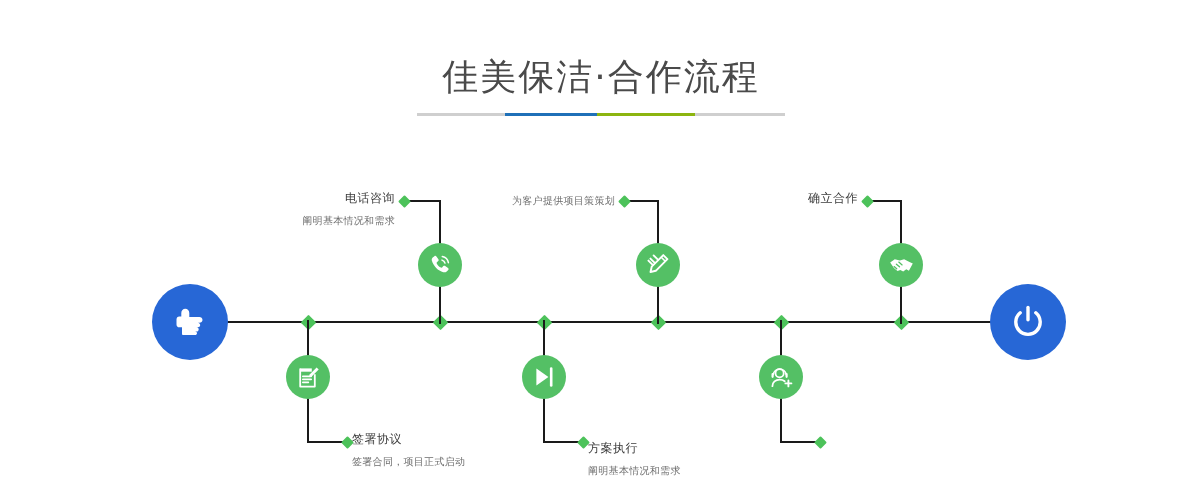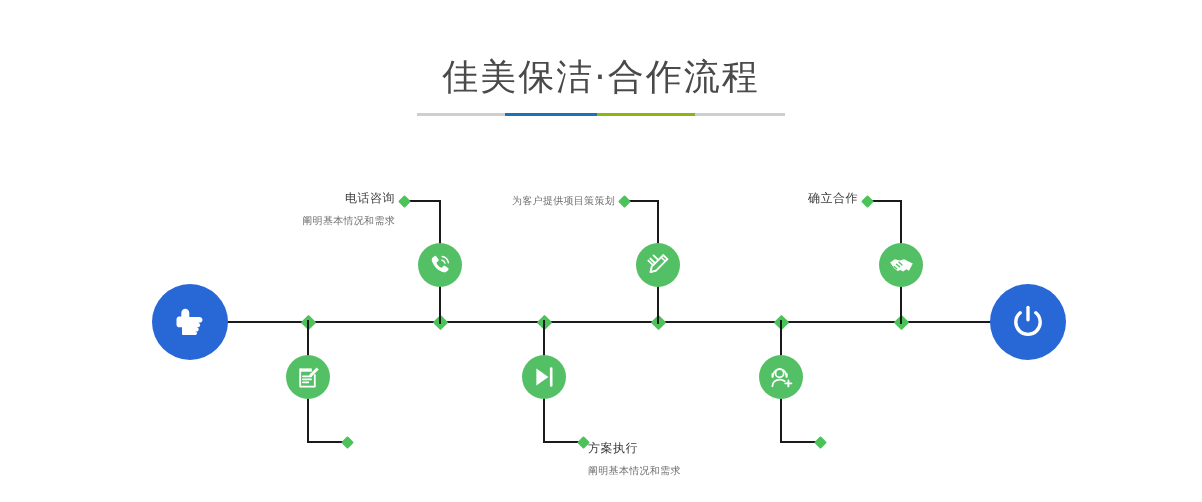--- a/index.html
+++ b/index.html
@@ -222,20 +222,24 @@
     <div class="node-icon" style="left:286px; top:355px;">
       <span>
         <svg width="25" height="25" viewBox="0 0 25 25" aria-hidden="true">
           <path d="M4.2 3.4h11.6v3.3H4.2z" fill="#ffffff"></path>
           <path d="M4.2 3.4v18.2h14.6V9.2" fill="none" stroke="#ffffff" stroke-width="1.8" stroke-linejoin="round"></path>
           <path d="M6.8 11.4h8.4M6.8 14.4h8.4M6.8 17.4h5.6" stroke="#ffffff" stroke-width="1.6" stroke-linecap="round"></path>
           <path d="M20.6 2.4l2.1 2.1-7 7-2.8.7.7-2.8z" fill="#ffffff"></path>
         </svg>
       </span>
     </div>
+    <div class="label-block down" style="left:352px; top:429px;">
+      <div class="label-title">签署协议</div>
+      <div class="label-desc">签署合同，项目正式启动</div>
+    </div>
 
     <div class="diamond" style="left:653px; top:317px;"></div>
     <div class="vline" style="left:657px; top:200px; height:124px;"></div>
     <div class="hline" style="left:624px; top:200px; width:34px;"></div>
     <div class="tip-diamond" style="left:620px; top:197px;"></div>
     <div class="node-icon" style="left:636px; top:243px;">
       <span>
         <svg width="26" height="26" viewBox="0 0 26 26" aria-hidden="true">
           <path d="M18.3 3.1l4.1 4.1-11.6 11.6-5.3 1.2 1.2-5.3z" fill="none" stroke="#ffffff" stroke-width="1.9" stroke-linejoin="round"></path>
           <path d="M16.2 5.2l4.1 4.1" stroke="#ffffff" stroke-width="1.6"></path>

